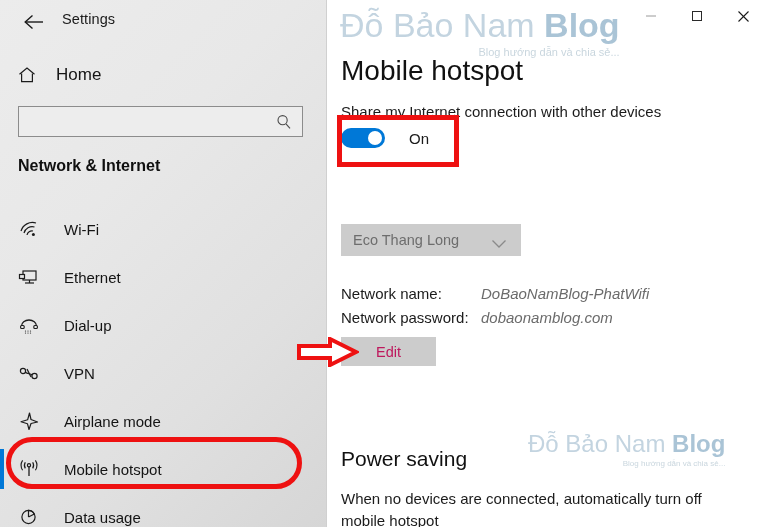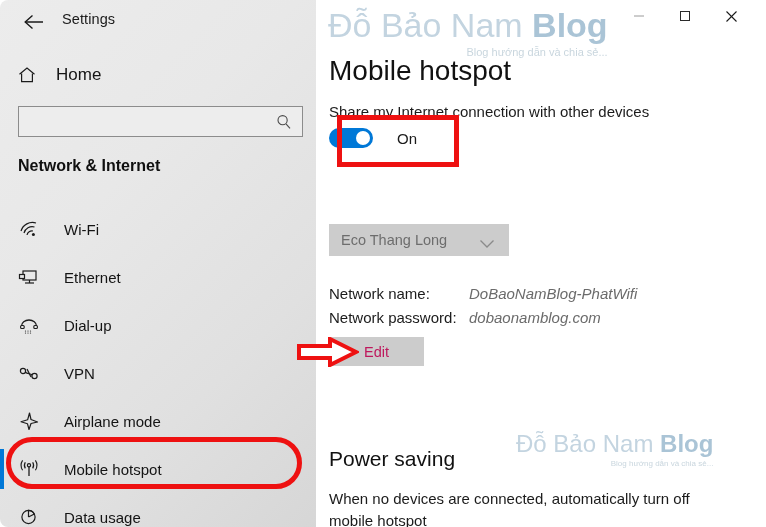--- a/index.html
+++ b/index.html
@@ -11,21 +11,20 @@
     font-family: "Liberation Sans", sans-serif;
     background: #ffffff;
   }
 
   #app {
     position: relative;
     width: 766px;
     height: 527px;
     background: #ffffff;
     overflow: hidden;
-    border-radius: 8px;
   }
 
   
   #sidebar {
     position: absolute;
     left: 0; top: 0;
     width: 327px;
     height: 527px;
     background: linear-gradient(135deg, #ececec 0%, #e8e8e8 35%, #e0e0e0 70%, #d6d6d6 100%);
     border-right: 1px solid #d0d0d0;
@@ -129,21 +128,21 @@
   }
   .nav-label {
     margin-left: 16px;
     font-size: 15px;
     color: #141414;
   }
 
   
   #content {
     position: absolute;
-    left: 316px; top: 0;
+    left: 328px; top: 0;
     width: 438px; height: 527px;
     background: #ffffff;
     overflow: hidden;
   }
 
   .win-controls {
     position: absolute;
     right: 0; top: 0;
     height: 32px;
     display: flex;

